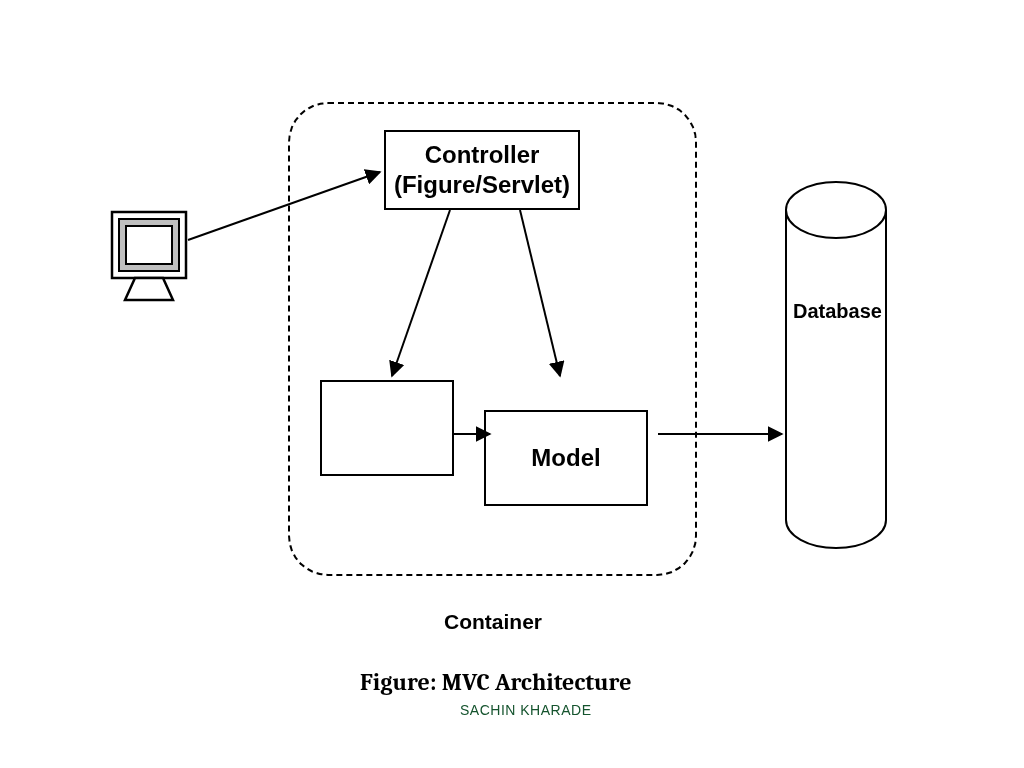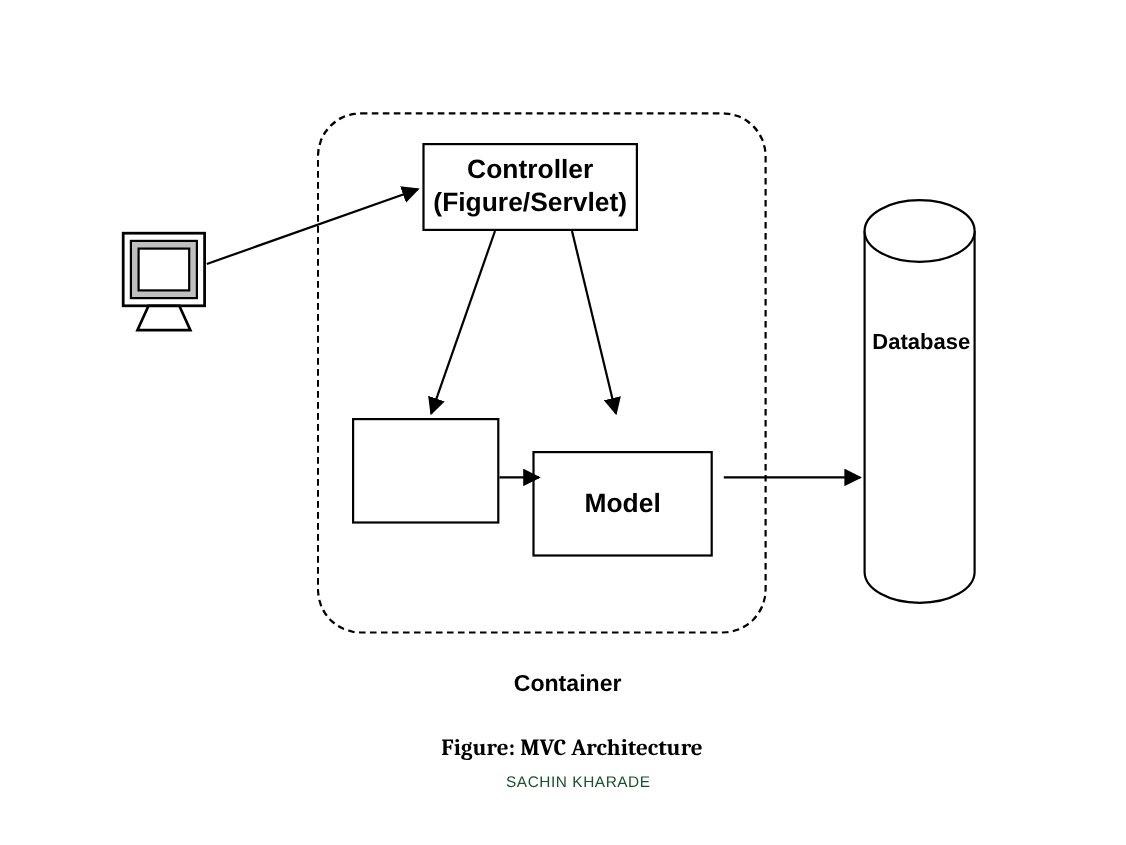--- a/index.html
+++ b/index.html
@@ -30,28 +30,27 @@
   }
   .container-border {
     position: absolute;
     border: 2.5px dashed #000;
     border-radius: 40px;
   }
   .figure-title {
     position: absolute;
     font-family: Cambria, Georgia, "Times New Roman", serif;
     font-weight: bold;
-    font-size: 21px;
-    text-align: center;
+    font-size: 24px;
+    text-align: left;
   }
   .container-label {
     position: absolute;
     font-weight: bold;
     font-size: 21px;
-    margin-left: 23px;
   }
   .db-label {
     position: absolute;
     font-weight: bold;
     font-size: 20px;
   }
   .author {
     position: absolute;
     color: #14532d;
     font-size: 14px;

